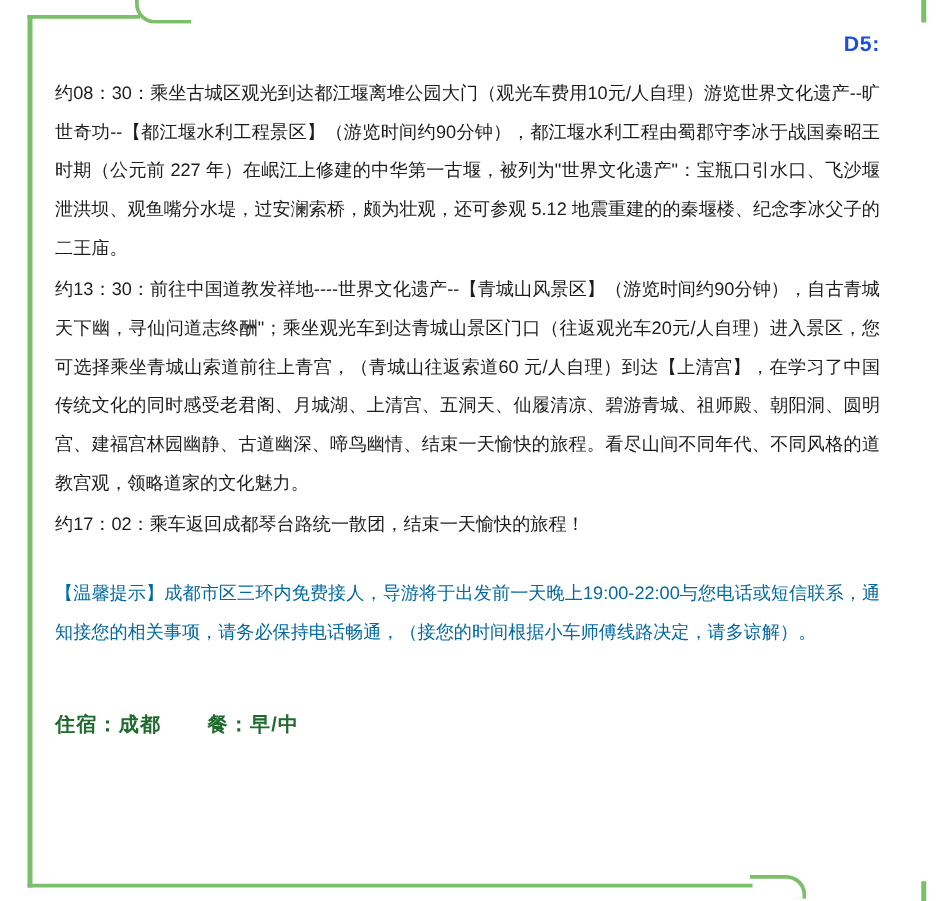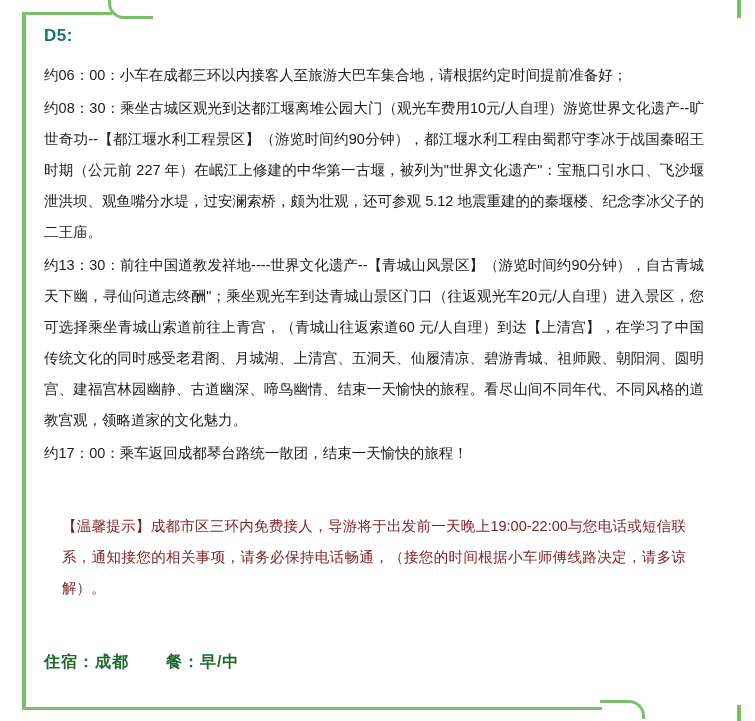--- a/index.html
+++ b/index.html
@@ -85,23 +85,24 @@
   .content {
     position: absolute;
     left: 44px;
     top: 26px;
     width: 660px;
   }
 
   .day-title {
     font-size: 17px;
     font-weight: bold;
-    color: #0f766e;
+    color: #1d4ed8;
     letter-spacing: 0.5px;
     margin-bottom: 14px;
+    text-align: right;
   }
 
   p.item {
     font-size: 14.5px;
     line-height: 31px;
     margin: 0 0 2px 0;
     color: #1c1c1c;
     text-align: justify;
   }
   p.item.para {
@@ -109,23 +110,23 @@
   }
   .b {
     font-weight: normal;
   }
   .spacer-lg {
     height: 22px;
   }
   .note {
     font-size: 14.5px;
     line-height: 31px;
-    color: #7f1d1d;
+    color: #0369a1;
     text-align: justify;
-    margin: 18px;
+    margin: 0;
   }
   .footer {
     margin-top: 48px;
     font-size: 16px;
     font-weight: bold;
     color: #1f6b2e;
     letter-spacing: 1px;
   }
   .footer .gap {
     display: inline-block;
@@ -143,24 +144,23 @@
   <div class="frame-right"></div>
   <div class="frame-bottom"></div>
   <div class="corner-br"></div>
   <div class="frame-right-lower"></div>
 
   <div class="content">
 
     <div class="day-title">D5:</div>
 
     <div id="items-host">
-        <p class="item para" id="item-0600"><span>约06：00：小车在成都三环以内接客人至旅游大巴车集合地，请根据约定时间提前准备好；</span></p>
         <p class="item para" id="item-0830"><span>约08：30：乘坐古城区观光到达</span><span class="b">都江堰离堆公园</span><span>大门（观光车费用10元/人自理）游览世界文化遗产--旷世奇功--</span><span class="b">【都江堰水利工程景区】</span><span>（游览时间约90分钟），都江堰水利工程由蜀郡守李冰于战国秦昭王时期（公元前 227 年）在岷江上修建的中华第一古堰，被列为"世界文化遗产"：宝瓶口引水口、飞沙堰泄洪坝、观鱼嘴分水堤，过安澜索桥，颇为壮观，还可参观 5.12 地震重建的的秦堰楼、纪念李冰父子的二王庙。</span></p>
         <p class="item para" id="item-1330"><span>约13：30：前往中国道教发祥地----世界文化遗产--</span><span class="b">【青城山风景区】</span><span>（游览时间约90分钟），自古青城天下幽，寻仙问道志终酬"；乘坐观光车到达青城山景区门口（往返观光车20元/人自理）进入景区，您可选择乘坐青城山索道前往上青宫，（青城山往返索道60 元/人自理）到达</span><span class="b">【上清宫】</span><span>，在学习了中国传统文化的同时感受老君阁、月城湖、上清宫、五洞天、仙履清凉、碧游青城、祖师殿、朝阳洞、圆明宫、建福宫林园幽静、古道幽深、啼鸟幽情、结束一天愉快的旅程。看尽山间不同年代、不同风格的道教宫观，领略道家的文化魅力。</span></p>
-        <p class="item para" id="item-1700"><span>约17：00：乘车返回成都琴台路统一散团，结束一天愉快的旅程！</span></p>
+        <p class="item para" id="item-1700"><span>约17：02：乘车返回成都琴台路统一散团，结束一天愉快的旅程！</span></p>
       </div>
 
     <div class="spacer-lg"></div>
 
     <p class="note" id="note-host"><span>【温馨提示】成都市区三环内免费接人，导游将于出发前一天晚上</span><span class="b">19:00-22:00</span><span>与您电话或短信联系，通知接您的相关事项，请务必保持电话畅通，（接您的时间根据小车师傅线路决定，请多谅解）。</span></p>
 
     <div class="footer">
       <span>住宿：成都</span>
       <span class="gap"></span>
       <span>餐：早/中</span>

